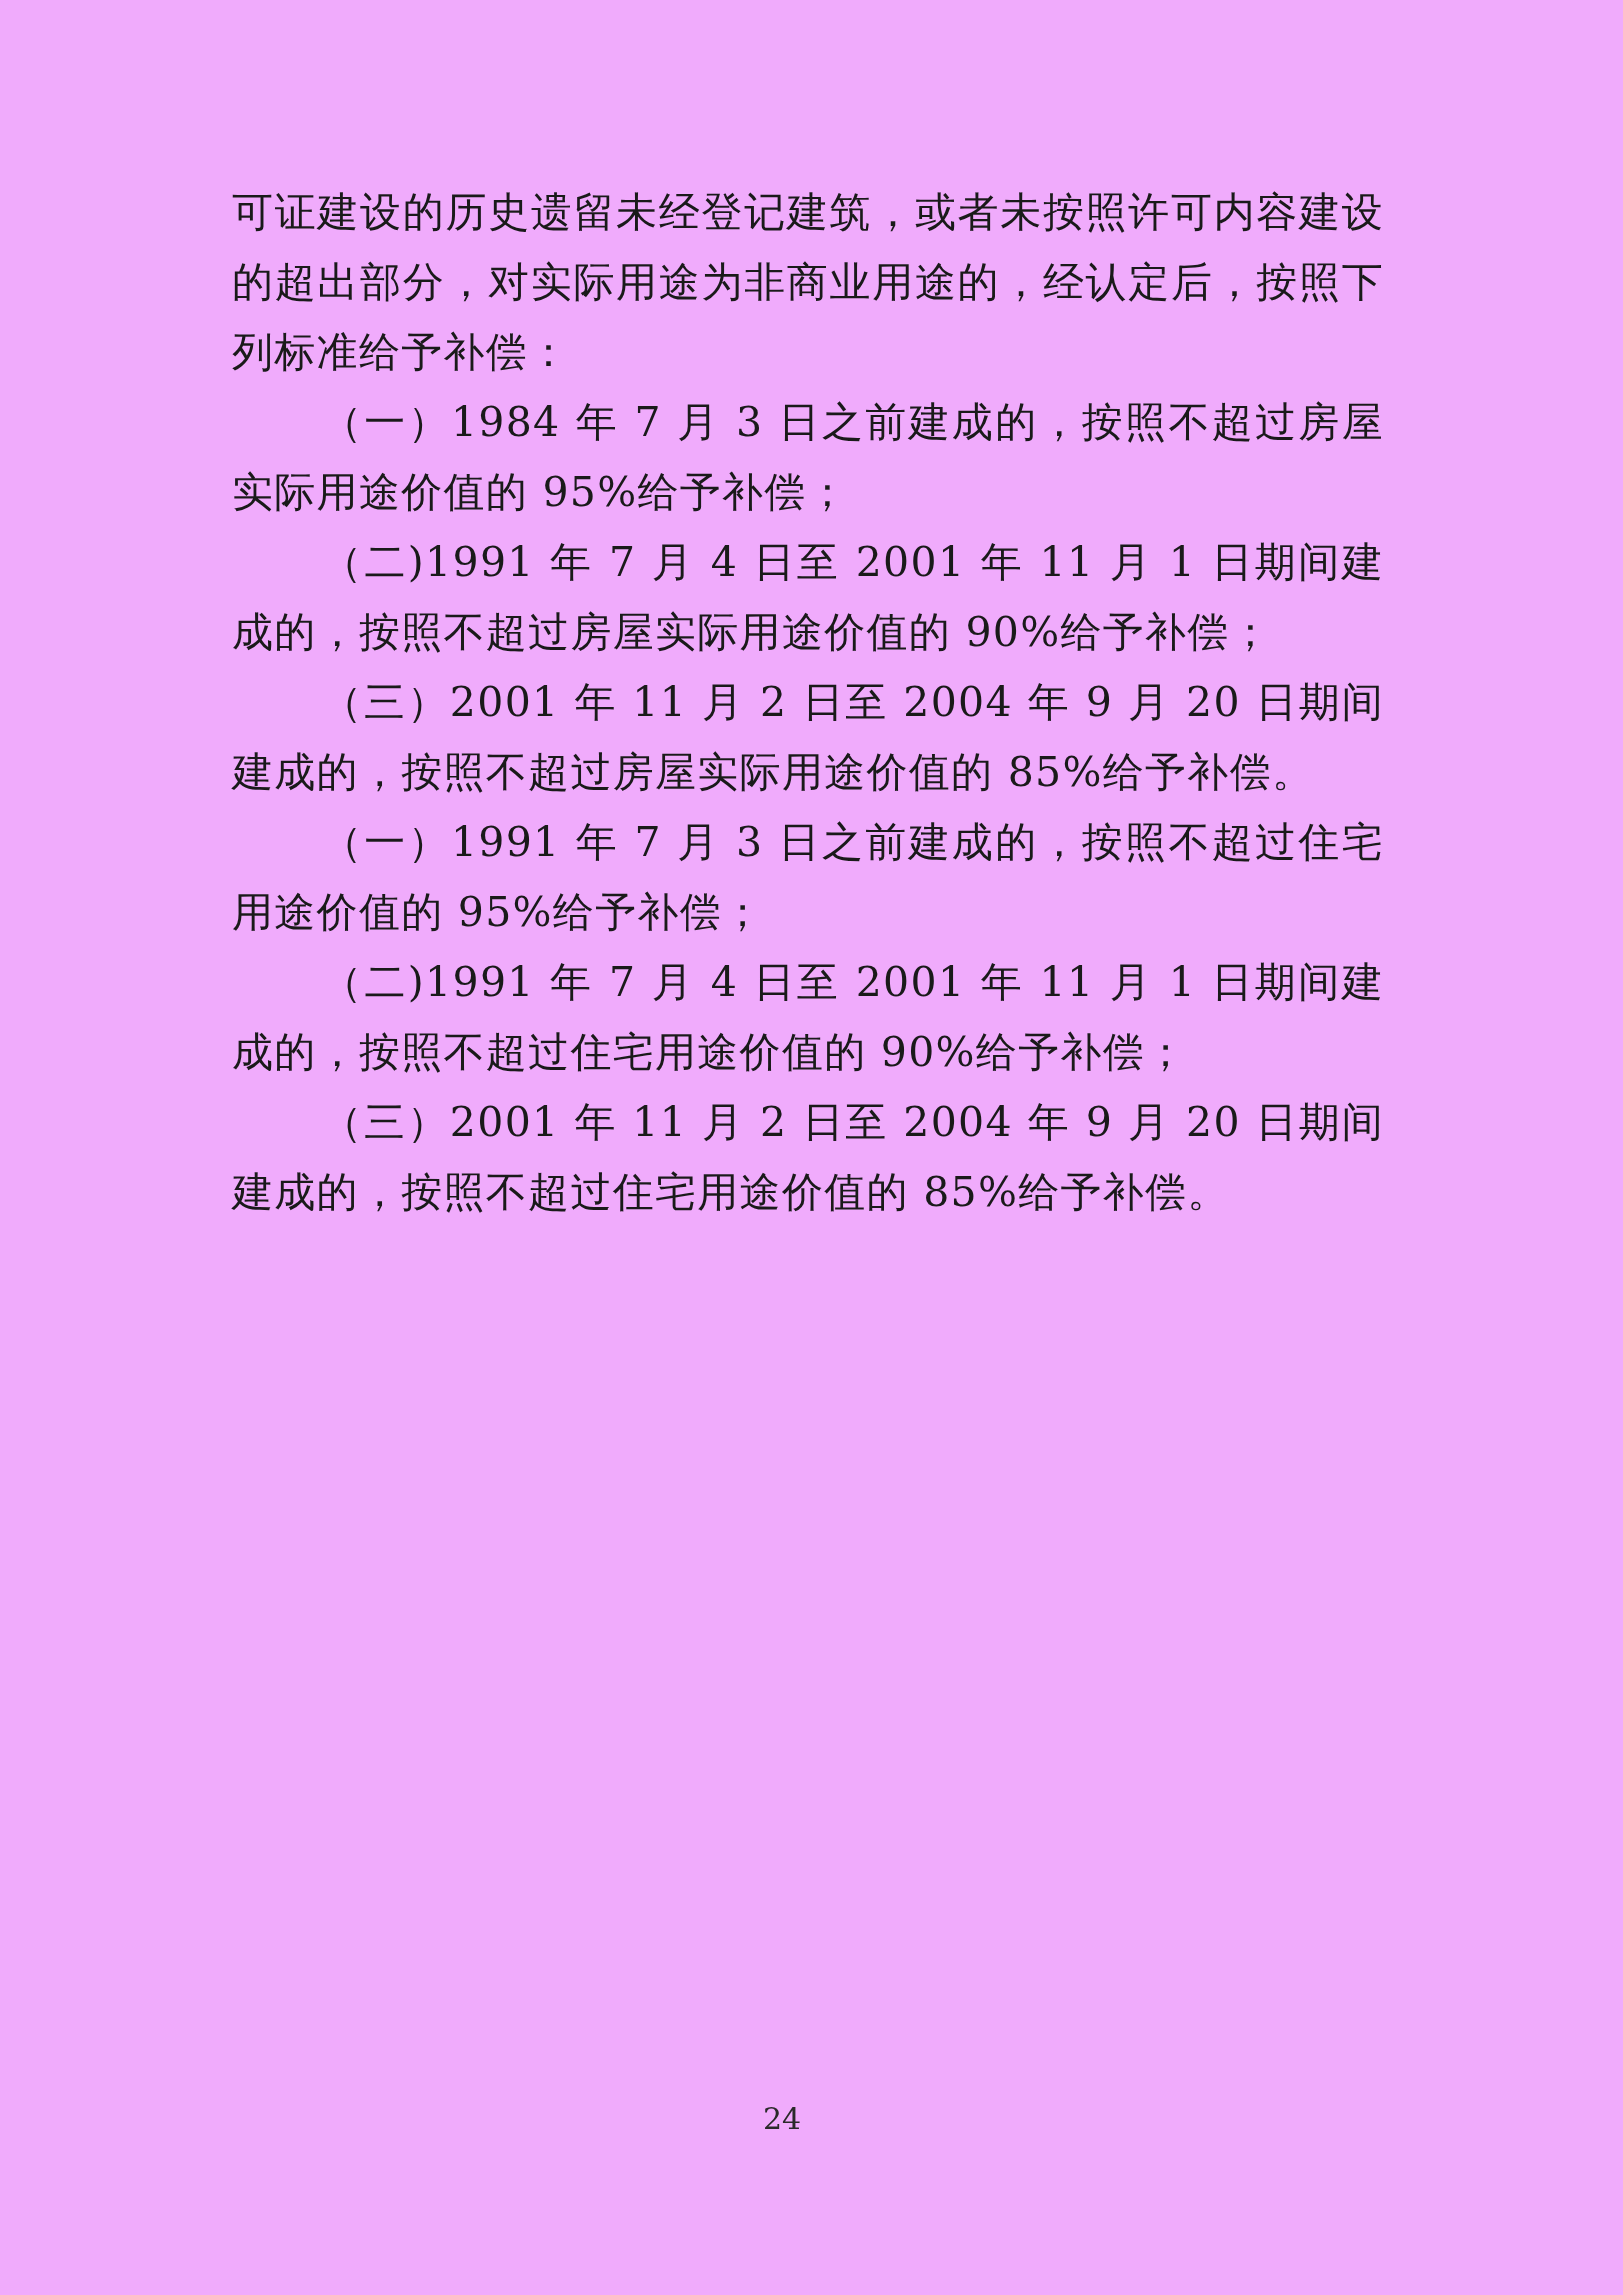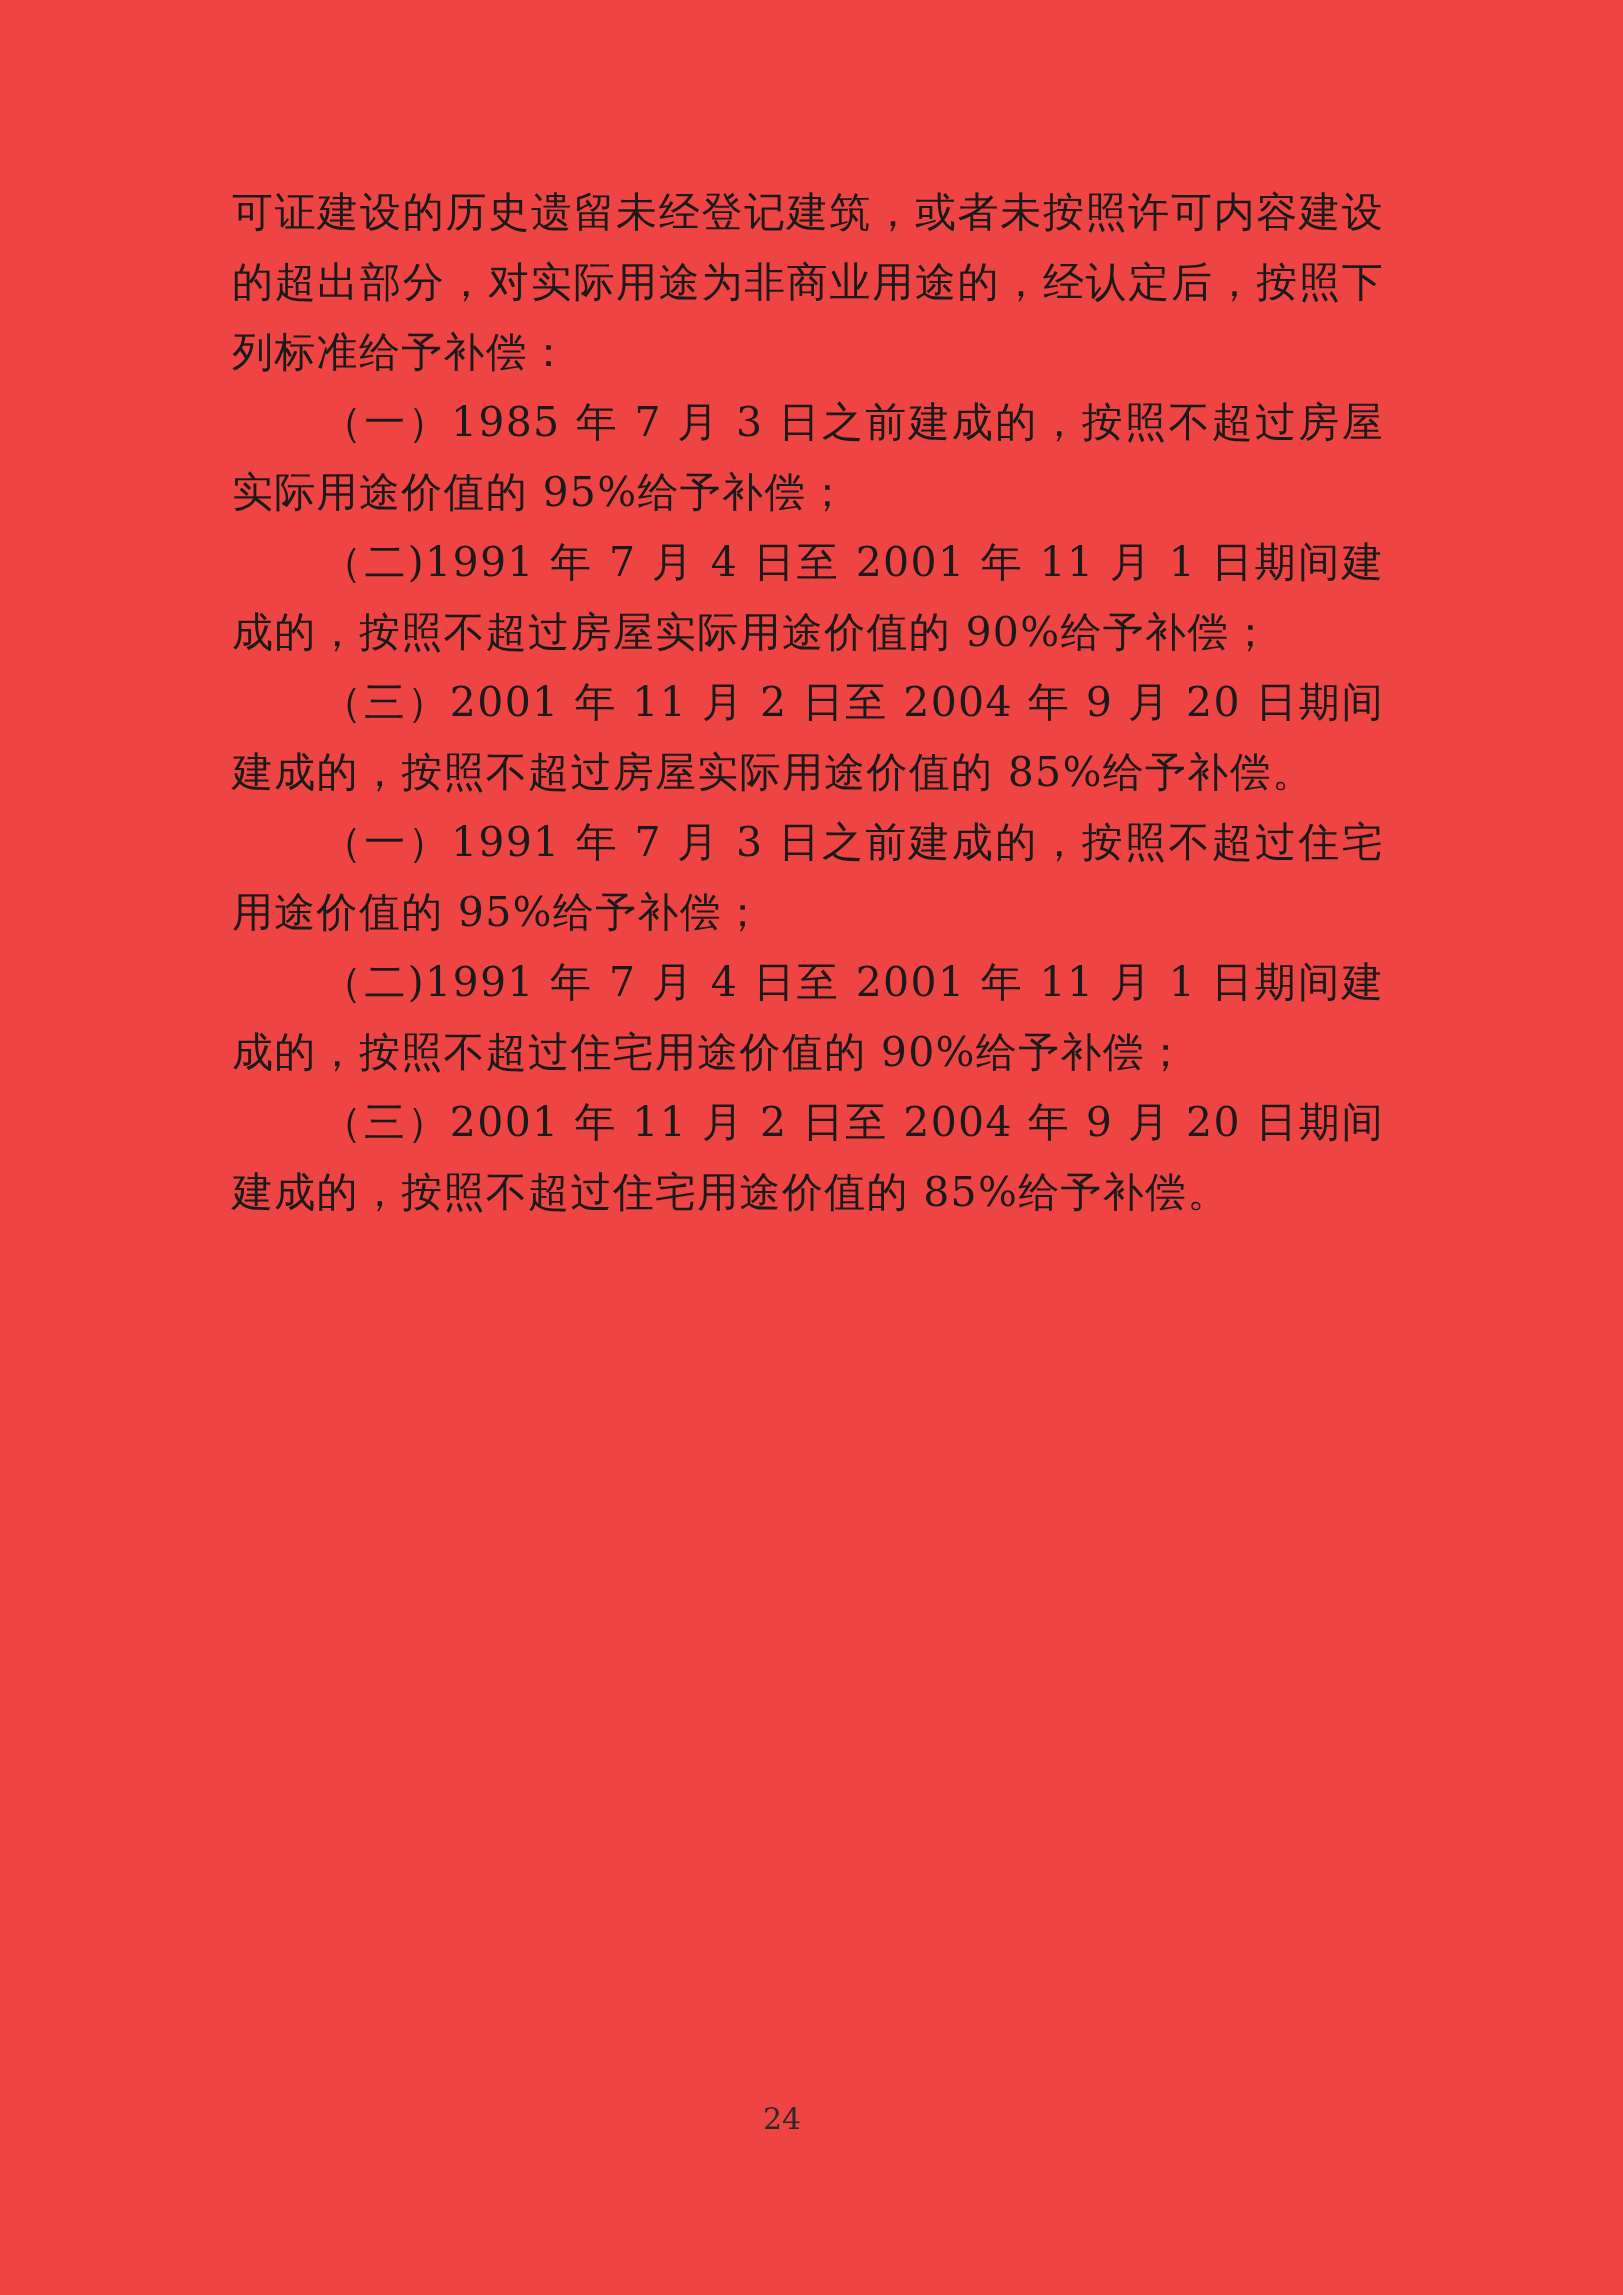--- a/index.html
+++ b/index.html
@@ -14,21 +14,21 @@
     font-family: "DejaVu Serif", "Liberation Serif", serif;
     color: #1c1c1c;
     overflow: hidden;
   }
   .page {
     position: absolute;
     left: 0;
     top: 0;
     width: 1623px;
     height: 2295px;
-    background: #ef4444;
+    background: #f0abfc;
   }
   .content {
     position: absolute;
     left: 232px;
     top: 177px;
     width: 1152px;
   }
   .para {
     font-size: 41px;
     line-height: 70px;
@@ -53,21 +53,21 @@
     color: #2a2a2a;
     font-family: "DejaVu Serif", "Liberation Serif", serif;
   }
 </style>
 </head>
 <body>
 
 <div class="page">
   <div class="content">
     <p class="para">可证建设的历史遗留未经登记建筑，或者未按照许可内容建设的超出部分，对实际用途为非商业用途的，经认定后，按照下列标准给予补偿：</p>
-    <p class="para indent">（一）1985 年 7 月 3 日之前建成的，按照不超过房屋实际用途价值的 95%给予补偿；</p>
+    <p class="para indent">（一）1984 年 7 月 3 日之前建成的，按照不超过房屋实际用途价值的 95%给予补偿；</p>
     <p class="para indent">（二)1991 年 7 月 4 日至 2001 年 11 月 1 日期间建成的，按照不超过房屋实际用途价值的 90%给予补偿；</p>
     <p class="para indent">（三）2001 年 11 月 2 日至 2004 年 9 月 20 日期间建成的，按照不超过房屋实际用途价值的 85%给予补偿。</p>
     <p class="para indent">（一）1991 年 7 月 3 日之前建成的，按照不超过住宅用途价值的 95%给予补偿；</p>
     <p class="para indent">（二)1991 年 7 月 4 日至 2001 年 11 月 1 日期间建成的，按照不超过住宅用途价值的 90%给予补偿；</p>
     <p class="para indent">（三）2001 年 11 月 2 日至 2004 年 9 月 20 日期间建成的，按照不超过住宅用途价值的 85%给予补偿。</p>
   </div>
   <div class="page-number">24</div>
 </div>
 
 

